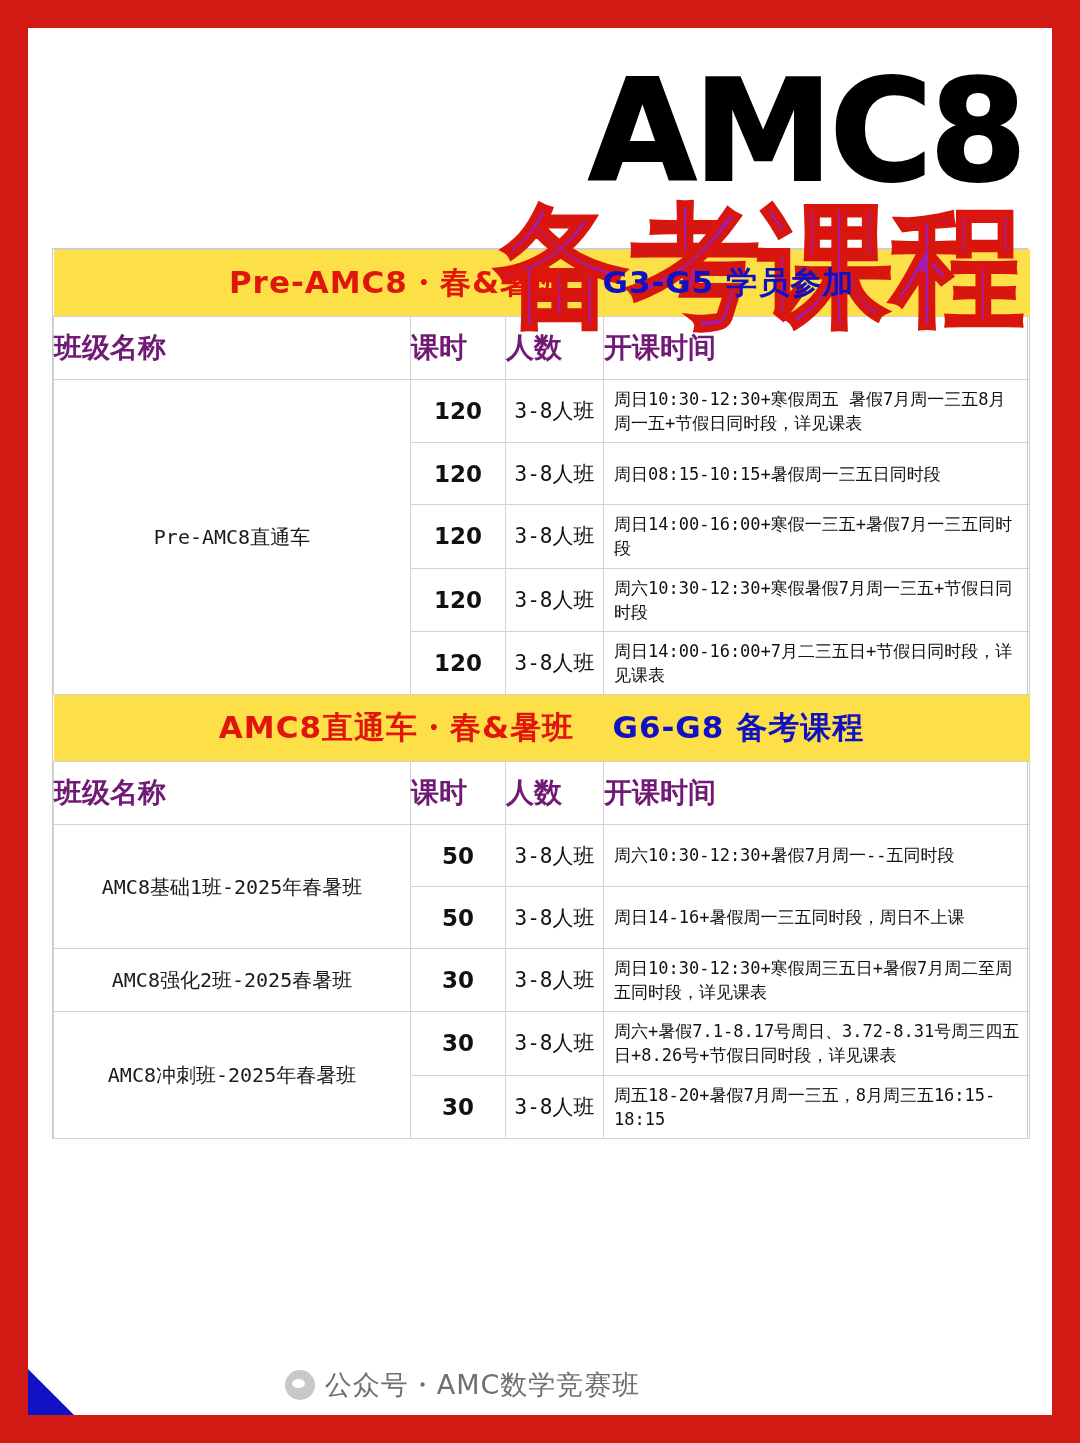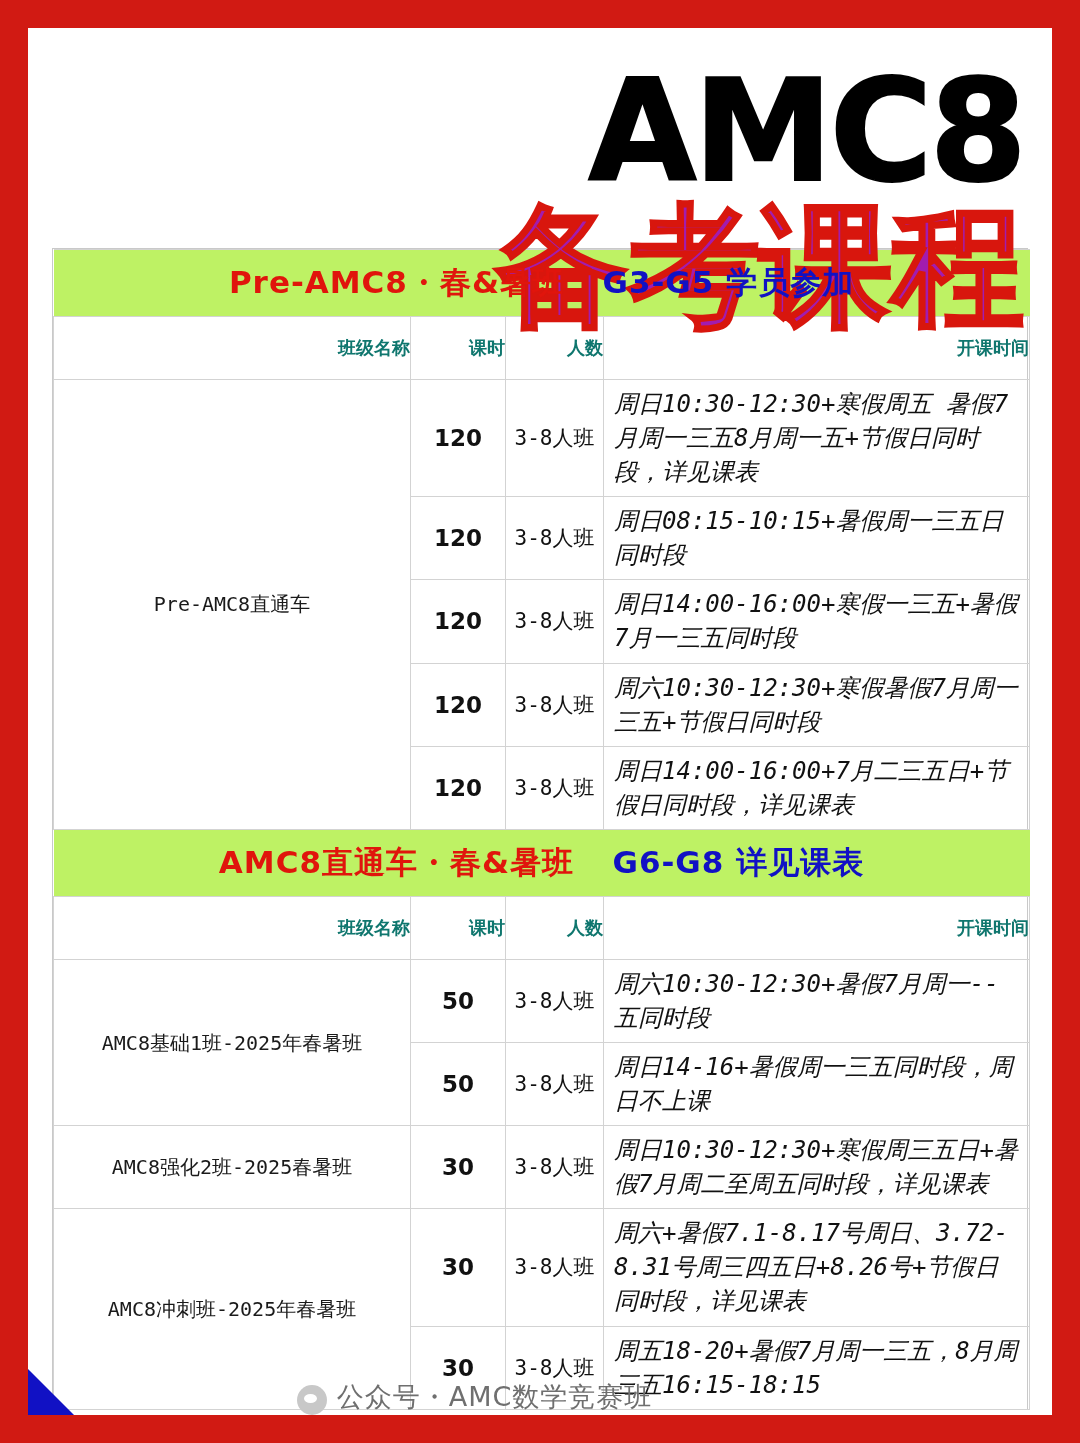--- a/index.html
+++ b/index.html
@@ -89,21 +89,21 @@
     width: 100%;
     border-collapse: collapse;
     table-layout: fixed;
   }
   td, th {
     border: 1px solid #d3d3d3;
     padding: 0;
     font-weight: normal;
   }
   .sec-head td {
-    background: #bef264;
+    background: #fde047;
     height: 66px;
     text-align: center;
     border-left: none;
     border-right: none;
   }
   .sec-head .t1 {
     font-family: "DejaVu Sans", "Liberation Sans", sans-serif;
     font-size: 31px;
     font-weight: bold;
     color: #e0150c;
@@ -112,25 +112,25 @@
   .sec-head .t2 {
     font-family: "DejaVu Sans", "Liberation Sans", sans-serif;
     font-size: 31px;
     font-weight: bold;
     color: #1111c4;
     letter-spacing: 1px;
     margin-left: 34px;
   }
   .col-head td {
     height: 62px;
-    text-align: right;
-    font-family: "DejaVu Sans", "Liberation Sans", sans-serif;
-    font-size: 18px;
+    text-align: left;
+    font-family: "DejaVu Sans", "Liberation Sans", sans-serif;
+    font-size: 28px;
     font-weight: bold;
-    color: #0f766e;
+    color: #701a75;
   }
   .cell-name {
     text-align: center;
     font-family: "DejaVu Sans Mono", "Liberation Mono", monospace;
     font-size: 20px;
     color: #1a1a1a;
     padding: 6px 8px;
     line-height: 1.4;
   }
   .cell-num {
@@ -143,40 +143,39 @@
   }
   .cell-size {
     text-align: center;
     font-family: "DejaVu Sans Mono", "Liberation Mono", monospace;
     font-size: 21px;
     color: #111;
   }
   .cell-time {
     text-align: left;
     font-family: "DejaVu Sans Mono", "Liberation Mono", monospace;
-    font-size: 24px;
+    font-size: 17px;
     color: #111;
     line-height: 1.42;
     padding: 7px 8px 7px 10px;
-    font-style: italic;
   }
   
   col.c1 { width: 357px; }
   col.c2 { width: 95px; }
   col.c3 { width: 98px; }
   col.c4 { width: 426px; }
   
   .footer {
     position: absolute;
-    left: 16px;
+    left: 4px;
     bottom: 0;
     width: 861px;
     height: 60px;
     display: flex;
-    align-items: flex-end;
+    align-items: center;
     justify-content: center;
     gap: 10px;
   }
   .wechat-icon {
     width: 30px;
     height: 30px;
     border-radius: 50%;
     background: #c8c8c8;
     position: relative;
     display: inline-block;
@@ -262,21 +261,21 @@
         </tr>
         <tr>
           <td class="cell-num">120</td>
           <td class="cell-size">3-8人班</td>
           <td class="cell-time">周日14:00-16:00+7月二三五日+节假日同时段，详见课表</td>
         </tr>
 
         <tr class="sec-head">
           <td colspan="4">
             <span class="t1">AMC8直通车・春&amp;暑班</span>
-            <span class="t2">G6-G8 详见课表</span>
+            <span class="t2">G6-G8 备考课程</span>
           </td>
         </tr>
         <tr class="col-head">
           <td>班级名称</td>
           <td>课时</td>
           <td>人数</td>
           <td>开课时间</td>
         </tr>
         <tr>
           <td class="cell-name" rowspan="2">AMC8基础1班-2025年春暑班</td>

